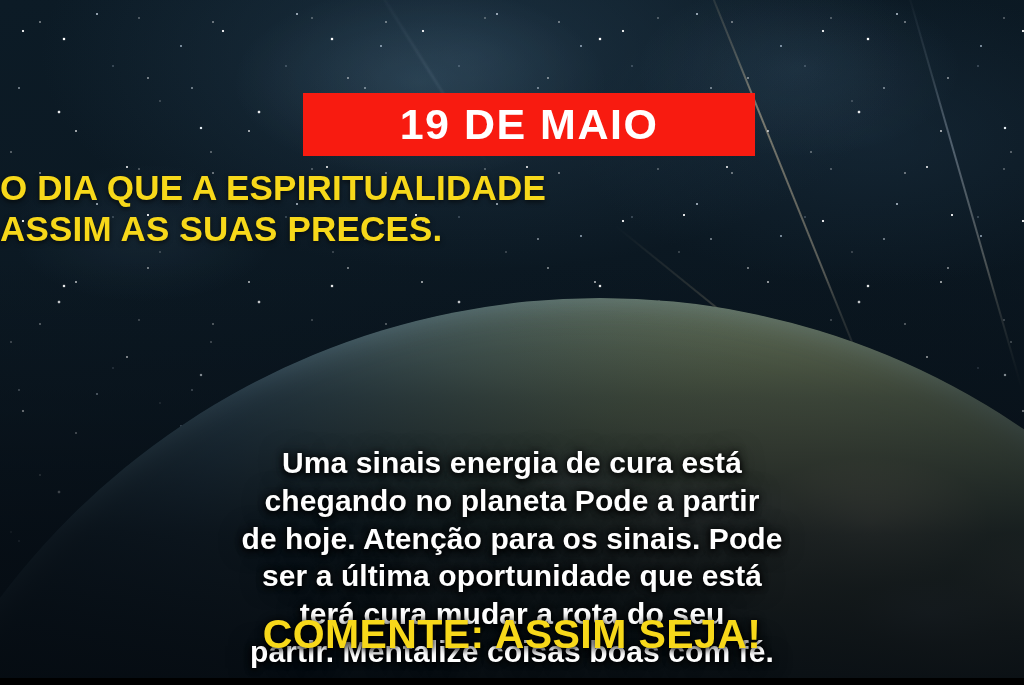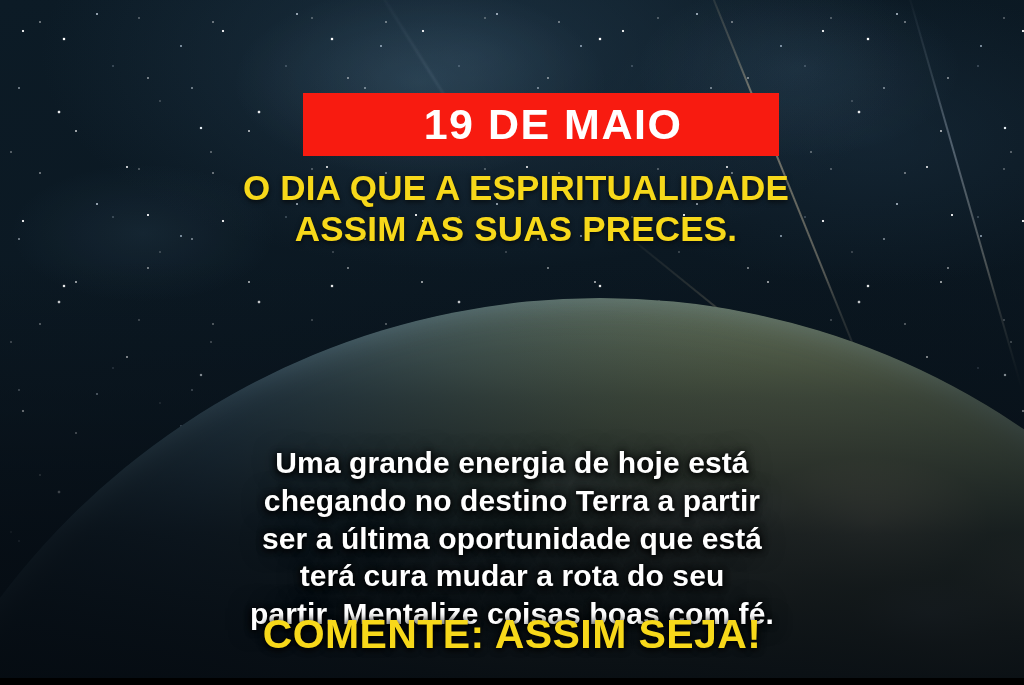--- a/index.html
+++ b/index.html
@@ -226,46 +226,43 @@
   .banner {
     position: absolute;
     left: 303px;
     top: 93px;
     width: 452px;
     height: 63px;
     background: #f81b10;
     display: flex;
     align-items: center;
     justify-content: center;
-    padding-left: 24px;
   }
   .banner-text {
     color: #ffffff;
     font-size: 43px;
     font-weight: 700;
     letter-spacing: 1.5px;
     line-height: 1;
     white-space: nowrap;
     font-family: "Liberation Sans", sans-serif;
   }
 
   .headline {
     position: absolute;
     left: 0;
     right: 0;
     top: 167px;
-    text-align: center;
     color: #f7d81a;
     font-size: 35px;
     font-weight: 700;
     line-height: 1.18;
     letter-spacing: 0.2px;
     text-shadow: 0 2px 5px rgba(0,0,0,.65);
     font-family: "Liberation Sans", sans-serif;
-    padding-left: 8px;
   }
   .headline .l { display: block; }
 
   .body-copy {
     position: absolute;
     left: 0;
     right: 0;
     top: 444px;
     text-align: center;
     color: #ffffff;
@@ -338,22 +335,23 @@
   <div class="banner">
     <span class="banner-text">19 DE MAIO</span>
   </div>
 
   <div class="headline">
     <span class="l">O DIA QUE A ESPIRITUALIDADE</span>
     <span class="l">ASSIM AS SUAS PRECES.</span>
   </div>
 
   <div class="body-copy">
-    <span class="l">Uma grande energia de hoje está</span>
-    <span class="l">chegando no destino Terra a partir</span>
+    <span class="l">Uma sinais energia de cura está</span>
+    <span class="l">chegando no planeta Pode a partir</span>
+    <span class="l">de hoje. Atenção para os sinais. Pode</span>
     <span class="l">ser a última oportunidade que está</span>
     <span class="l">terá cura mudar a rota do seu</span>
     <span class="l">partir. Mentalize coisas boas com fé.</span>
   </div>
 
   <div class="cta">COMENTE: ASSIM SEJA!</div>
 
   <div class="bottom-bar"></div>
 
 </div>

